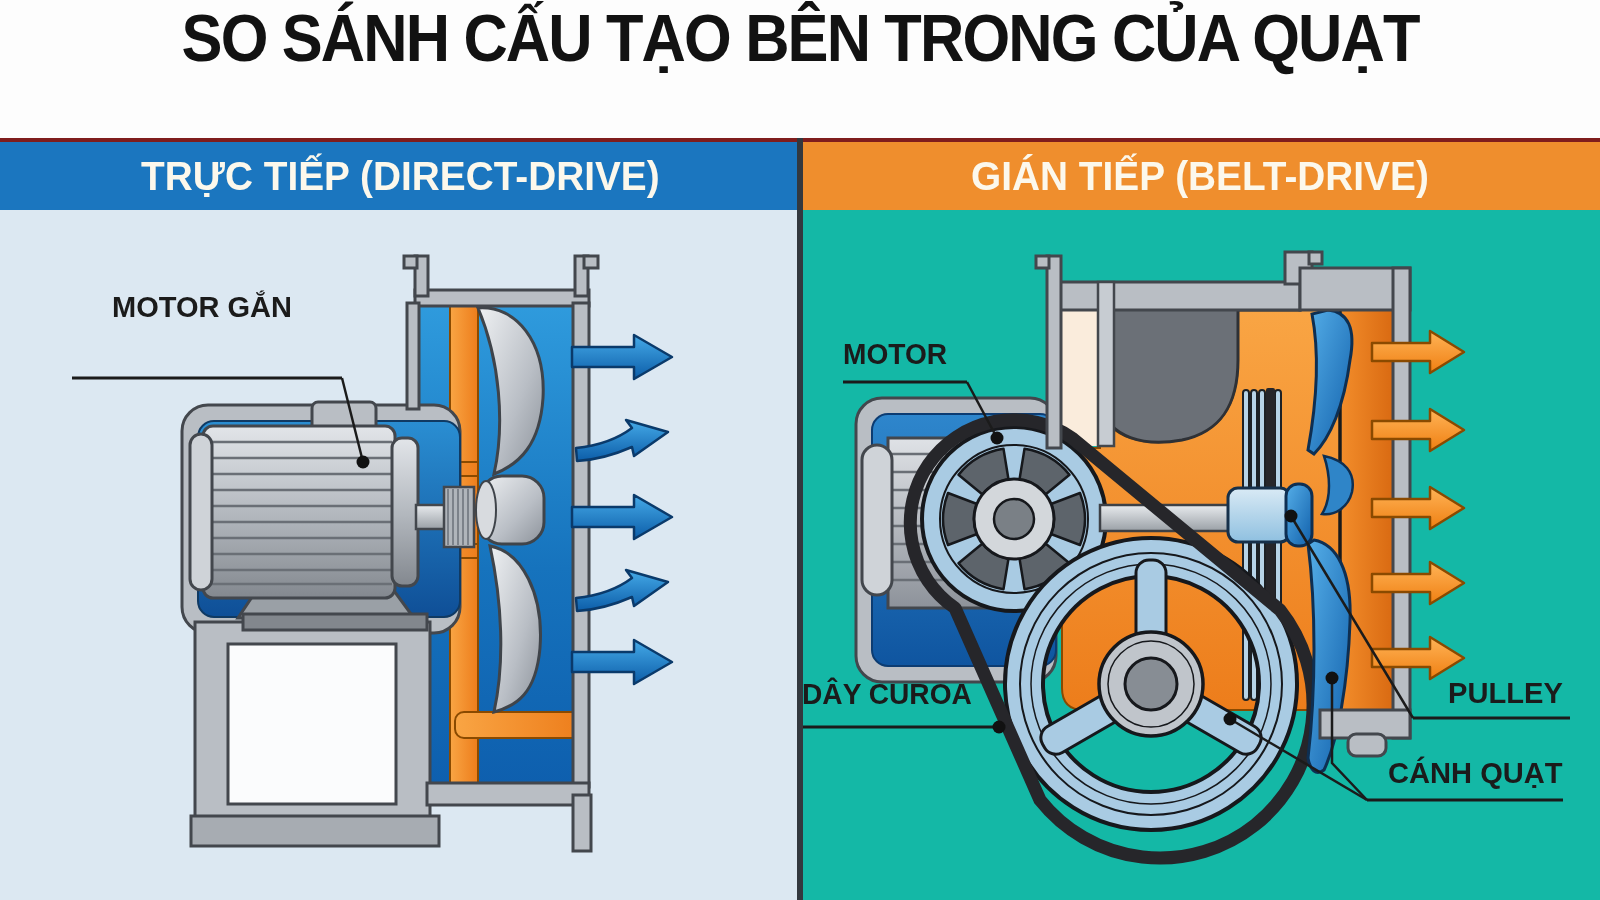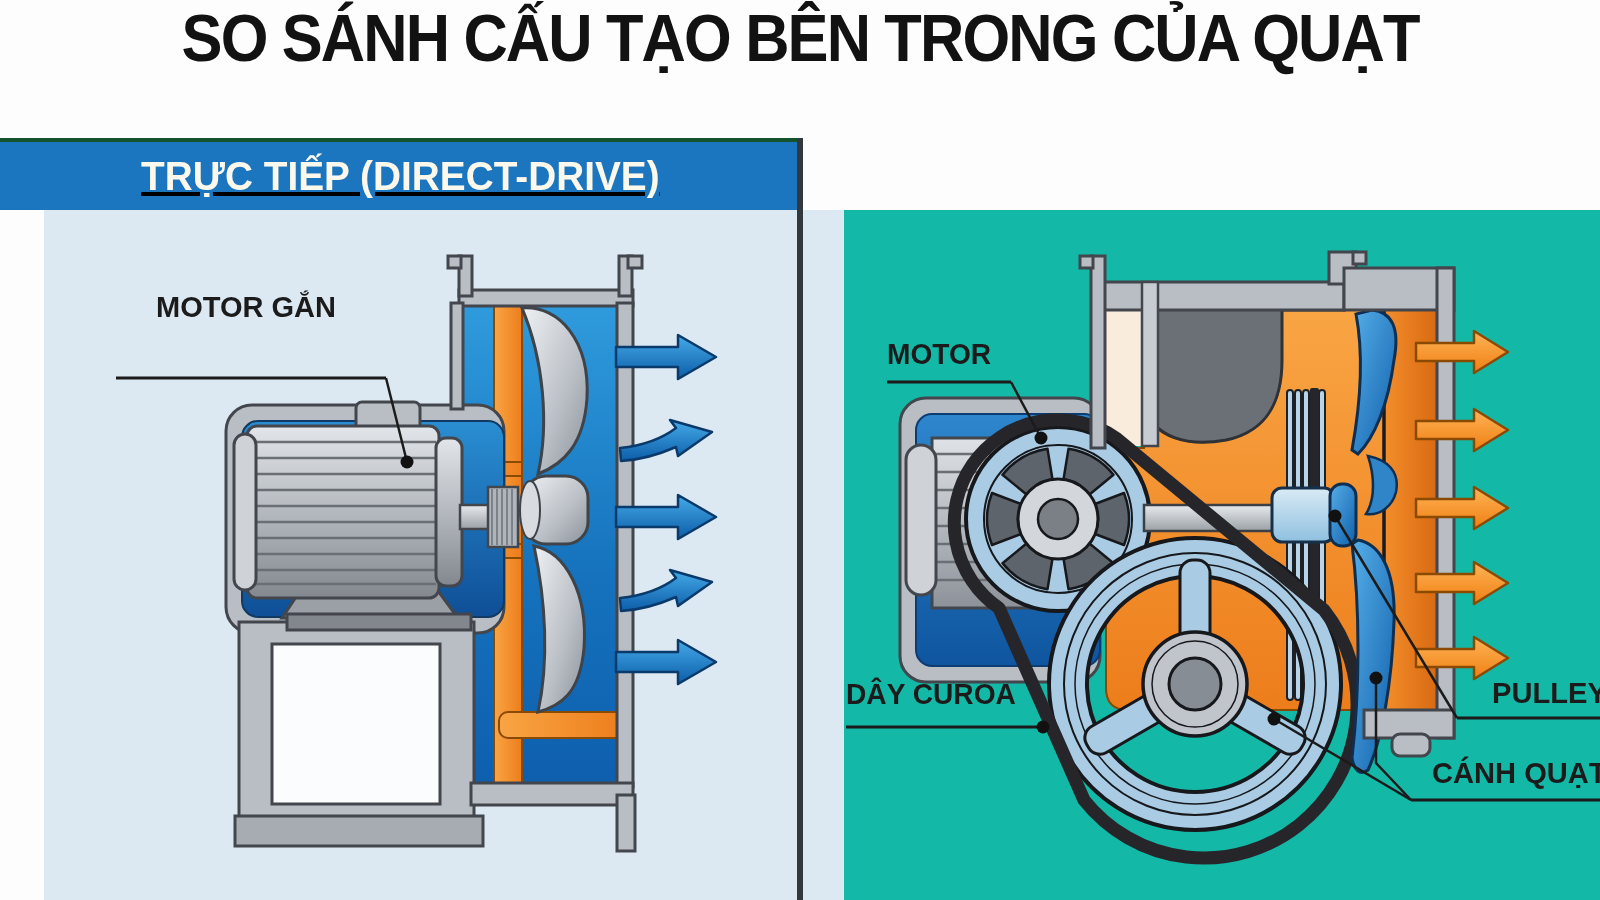--- a/index.html
+++ b/index.html
@@ -3,25 +3,25 @@
 <meta charset="utf-8">
 <style>
   html,body{margin:0;padding:0;background:#ffffff;}
   .stage{position:relative;width:1600px;height:900px;overflow:hidden;background:#fdfdfd;
          font-family:"Liberation Sans", sans-serif;}
   .title-bar{position:absolute;left:0;top:0;width:1600px;height:138px;background:#fdfdfd;
              display:flex;justify-content:center;}
   .title-bar .t{font-size:66px;font-weight:900;color:#121212;letter-spacing:-2px;
                 transform:scaleX(0.93);white-space:nowrap;}
   .band{position:absolute;top:138px;height:72px;display:flex;align-items:center;justify-content:center;
-        border-top:4px solid #14532d;box-sizing:border-box;text-decoration:underline;}
+        border-top:4px solid #7f1d1d;box-sizing:border-box;}
   .band .h{font-size:40px;font-weight:800;color:#fcf8ec;letter-spacing:0;transform:scaleX(0.97);white-space:nowrap;}
   .band-left{left:0;width:800px;background:#1b76bf;}
   .band-right{left:800px;width:800px;background:#ef8e2d;}
-  .panel{position:absolute;top:210px;width:800px;height:690px;overflow:hidden;margin-left:44px;}
+  .panel{position:absolute;top:210px;width:800px;height:690px;overflow:hidden;}
   .panel-left{left:0;background:#dce8f2;}
   .panel-right{left:800px;background:#14b8a6;}
   .divider{position:absolute;left:797px;top:138px;width:6px;height:762px;background:#33383e;z-index:30;}
   svg.diagram{position:absolute;left:0;top:0;}
   .lbl{position:absolute;font-weight:800;color:#1b1b1b;z-index:20;white-space:nowrap;
        transform:scaleX(0.97);transform-origin:left top;}
   .lbl-center{text-align:center;transform:scaleX(1);}
   .fs29{font-size:29px;}
   .fs30{font-size:30px;}
   .lh{line-height:1.35;}
@@ -30,20 +30,23 @@
 <body>
 
 <div class="stage">
 
   <div class="title-bar">
     <span class="t">SO SÁNH CẤU TẠO BÊN TRONG CỦA QUẠT</span>
   </div>
 
   <div class="band band-left">
     <span class="h">TRỰC TIẾP (DIRECT-DRIVE)</span>
+  </div>
+  <div class="band band-right">
+    <span class="h">GIÁN TIẾP (BELT-DRIVE)</span>
   </div>
 
   <div class="panel panel-left">
     <svg class="diagram" width="800" height="690" viewBox="0 0 800 690">
       <defs>
         <linearGradient id="lblue" x1="0" y1="0" x2="0" y2="1">
           <stop offset="0" stop-color="#2f9bdd"></stop>
             <stop offset="0.55" stop-color="#1673bd"></stop>
             <stop offset="1" stop-color="#0e5fae"></stop>
         </linearGradient>

